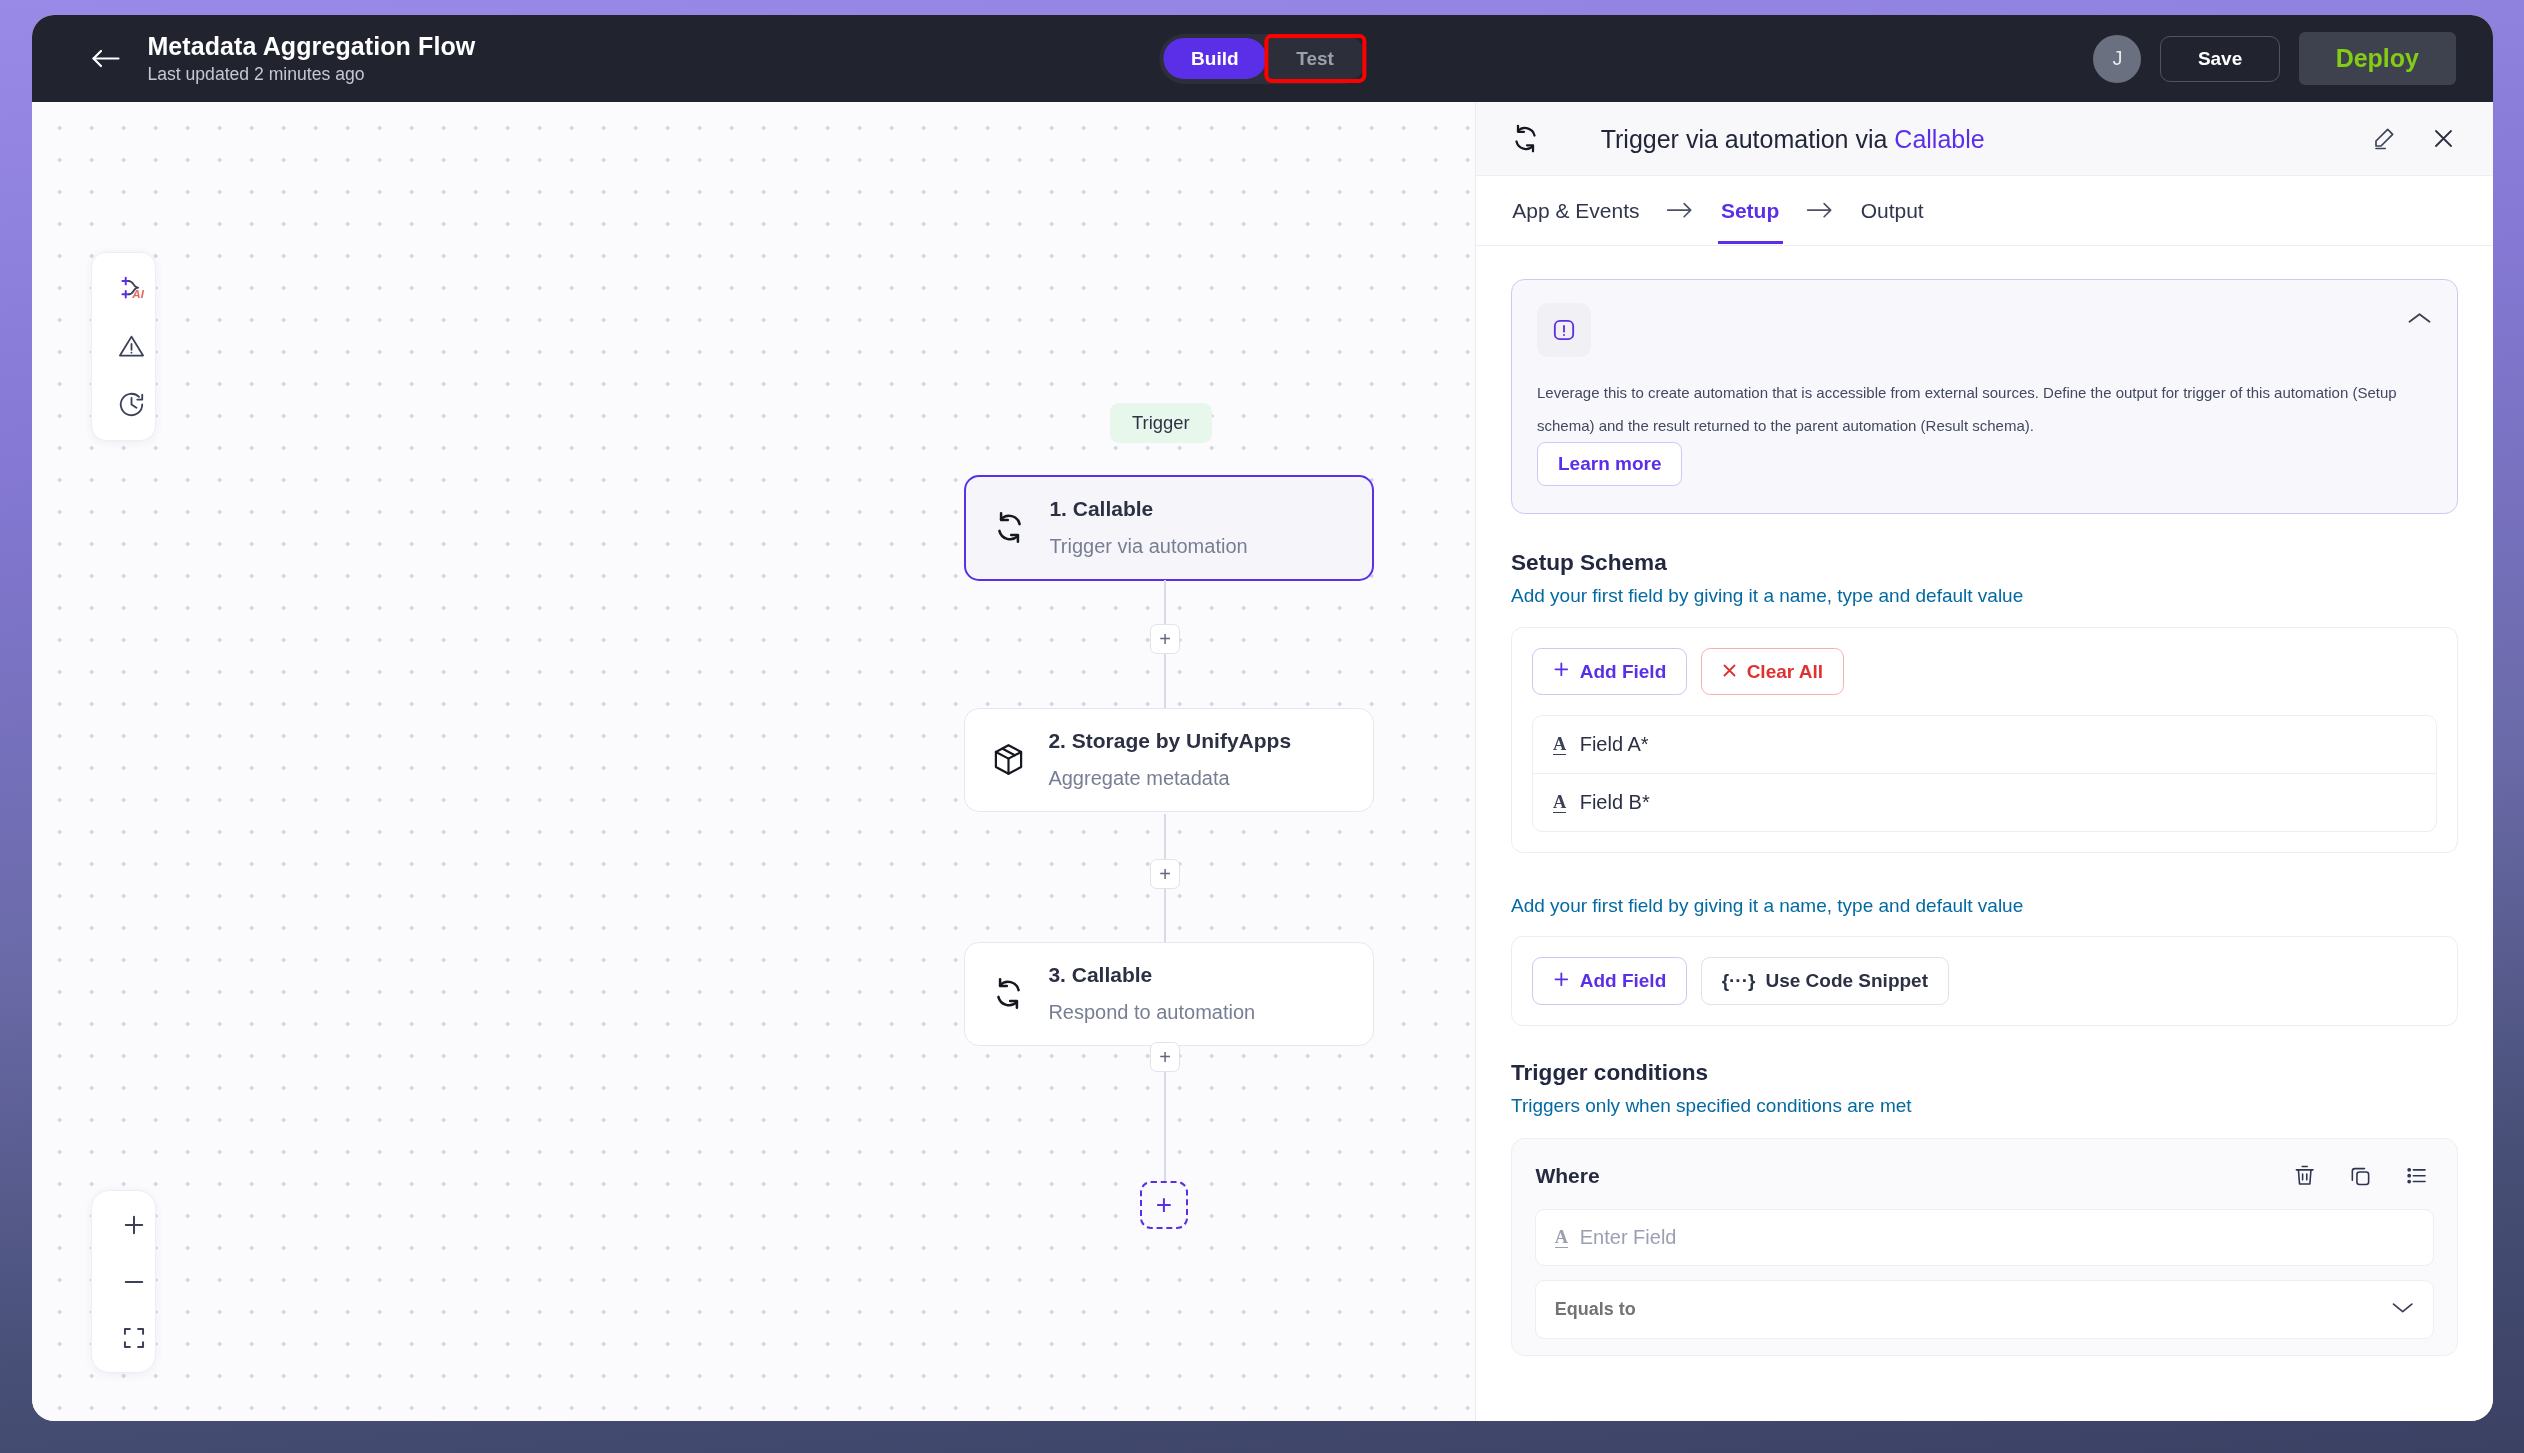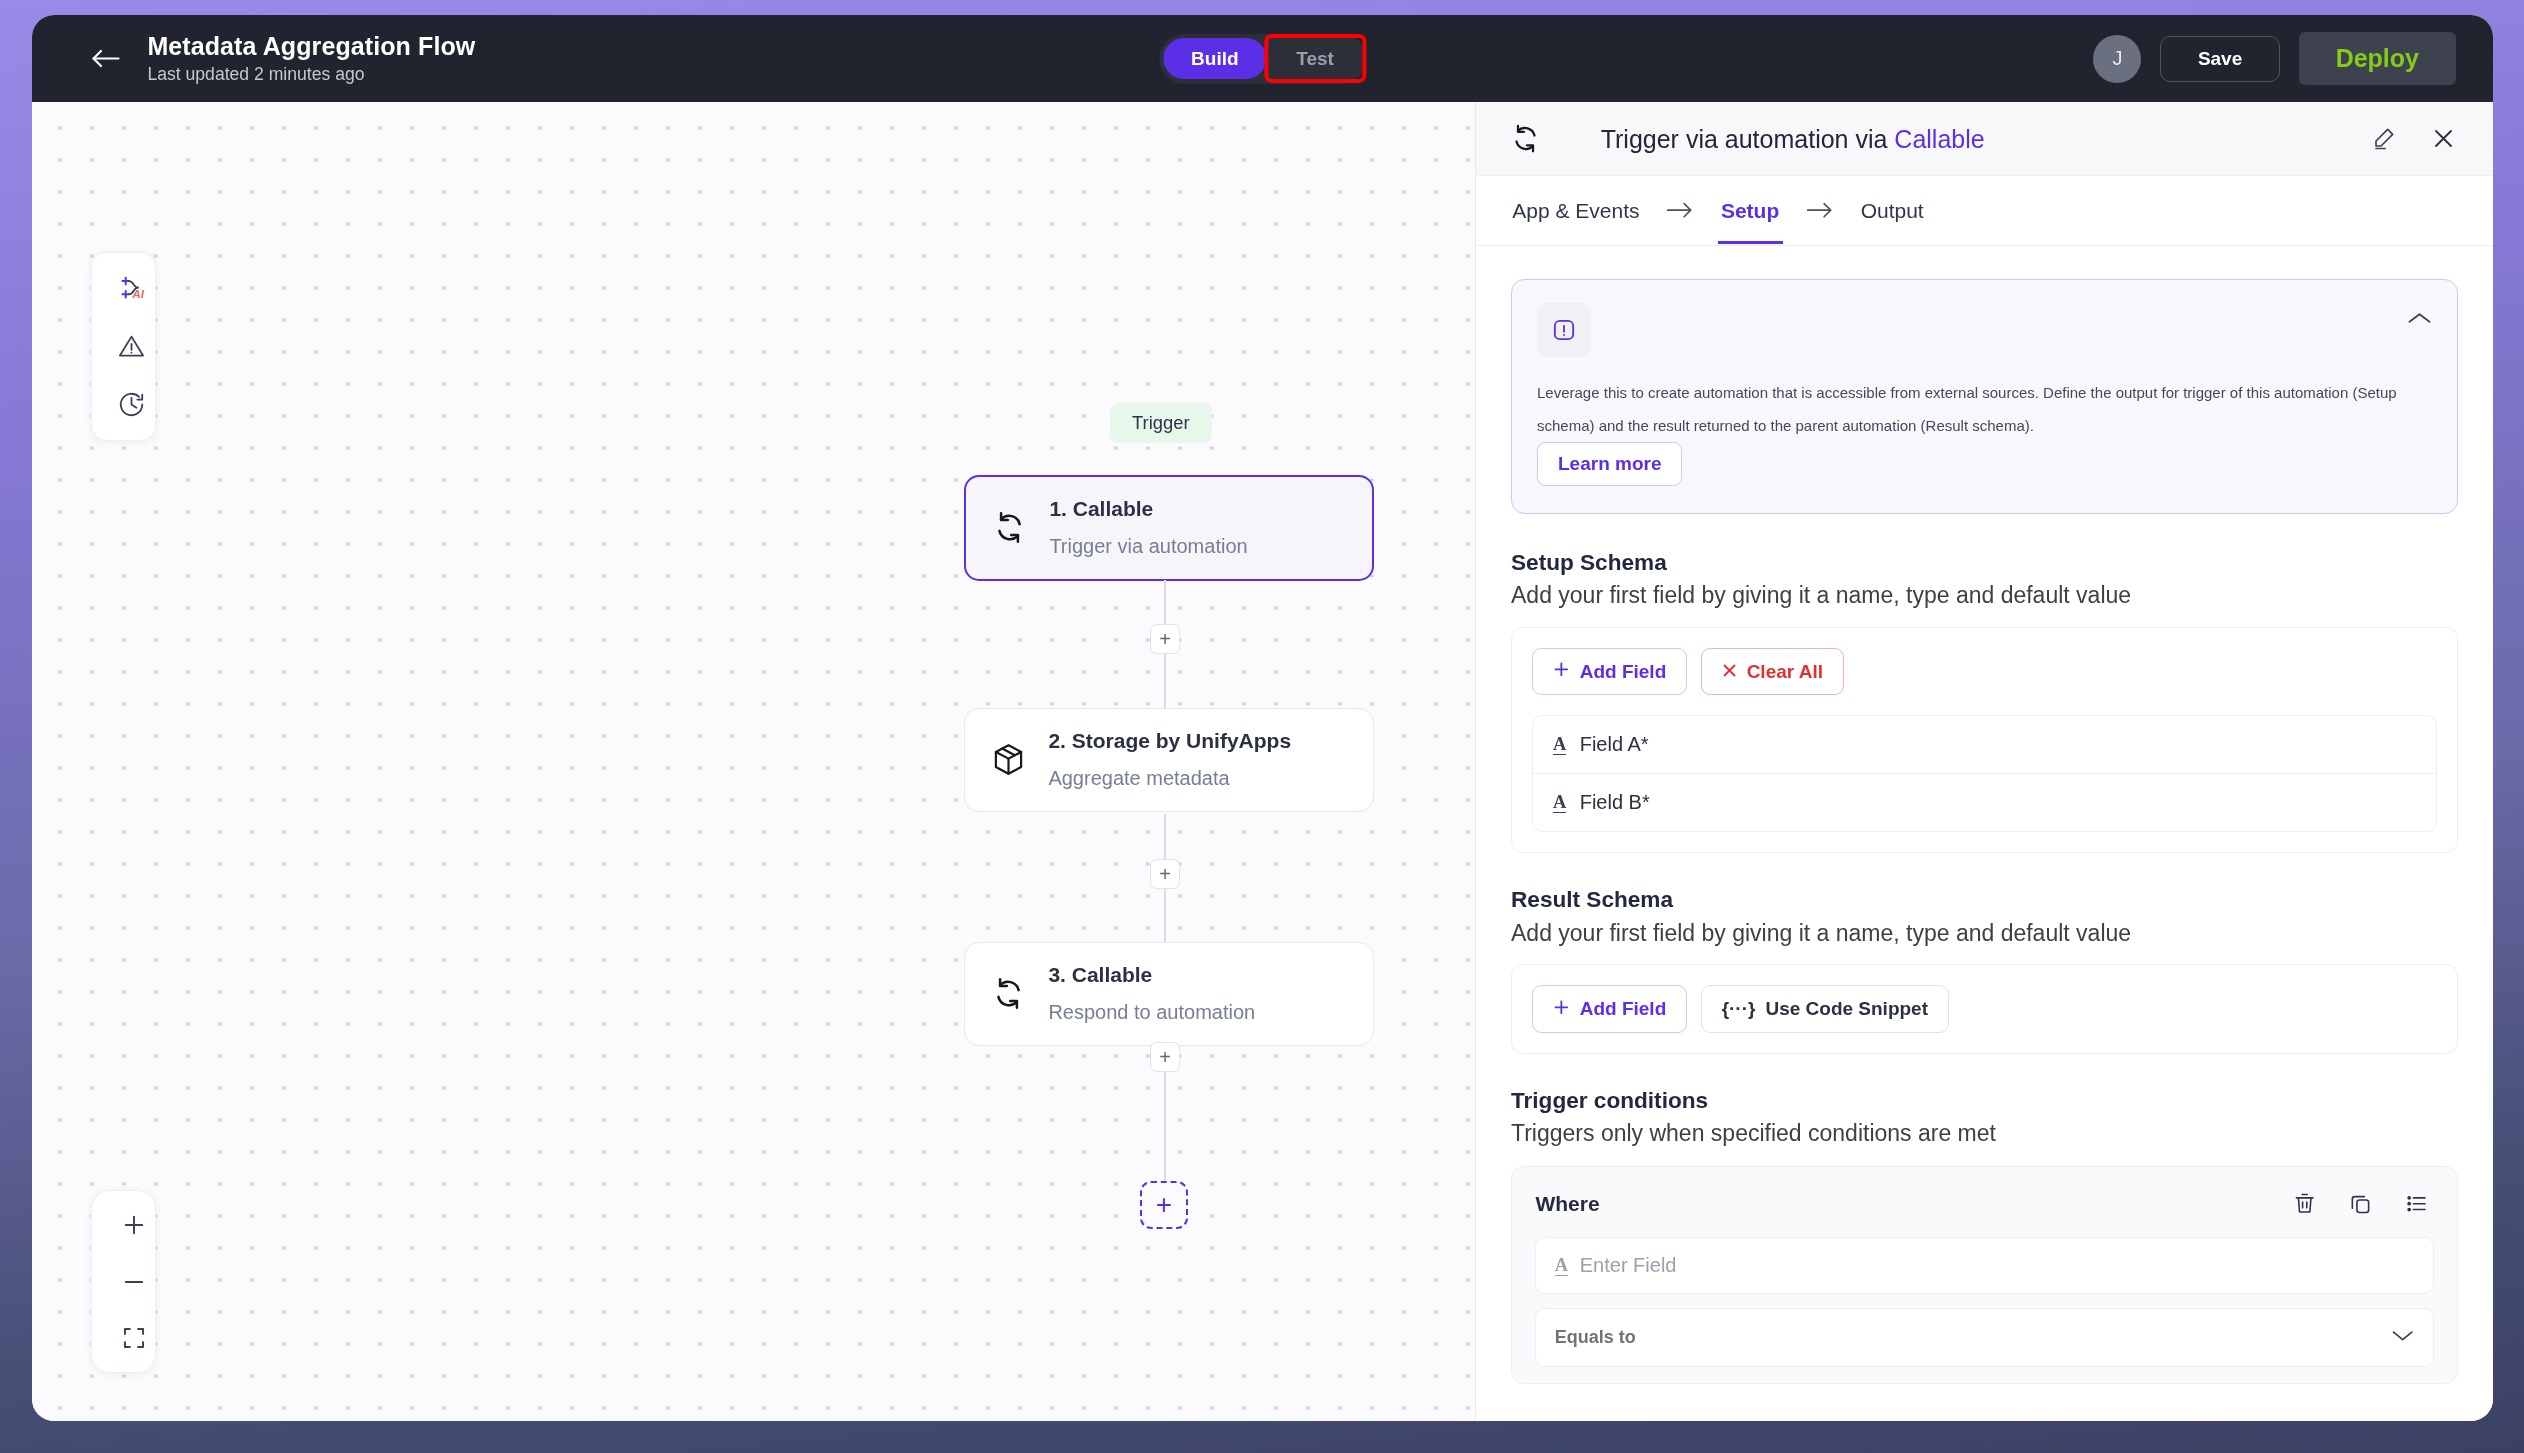--- a/index.html
+++ b/index.html
@@ -348,22 +348,22 @@
     font-family: inherit;
   }
 
   .section-title {
     font-size: 22.6px;
     font-weight: bold;
     color: #232840;
     line-height: 28px;
   }
   .section-sub {
-    font-size: 23px;
-    color: #404040;
+    font-size: 19px;
+    color: #0369a1;
     margin-top: 6.7px;
     line-height: 25px;
   }
   .box {
     margin-top: 18.4px;
     border: 1.3px solid #ebedf2;
     border-radius: 11.7px;
     padding: 20px;
   }
   .btn-row { display: flex; gap: 13.4px; }
@@ -687,21 +687,20 @@
                 <span class="type-glyph">A</span>
                 <span>Field B*</span>
               </div>
             </div>
           </div>
         </div>
 
         <div class="block-gap"></div>
 
         <div>
-          <div class="section-title">Result Schema</div>
           <div class="section-sub">Add your first field by giving it a name, type and default value</div>
           <div class="box">
             <div class="btn-row">
               <button class="pill-btn purple">
                 <span>
                   <svg width="16.7" height="16.7" viewBox="0 0 20 20" stroke="#5b2fe8" stroke-width="2.2" stroke-linecap="round">
                       <path d="M10 3v14M3 10h14"></path>
                     </svg>
                 </span>
                 <span>Add Field</span>

